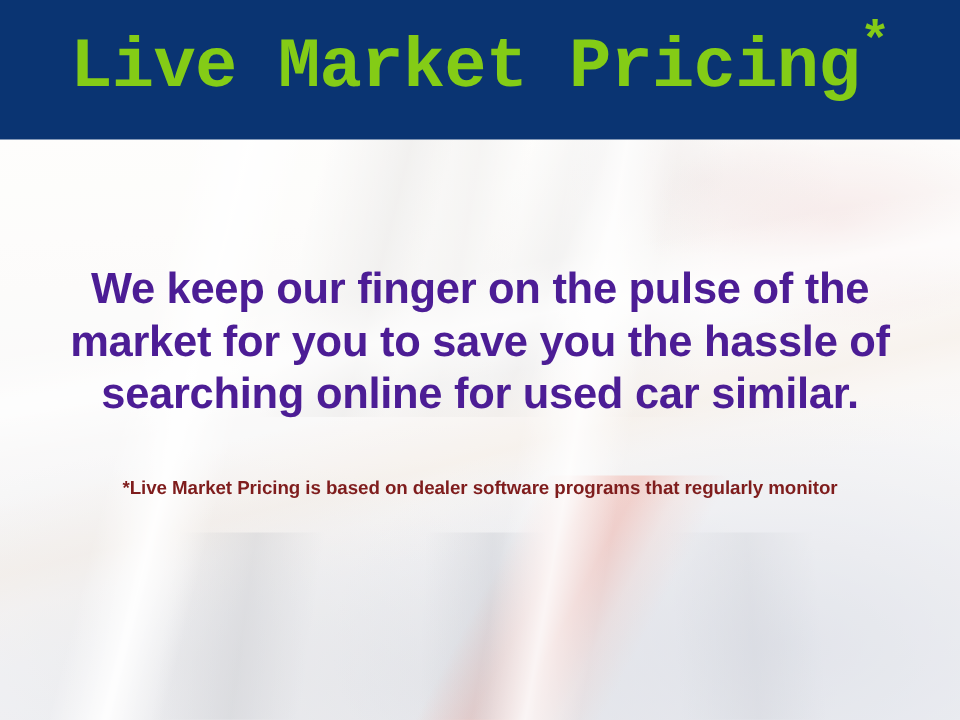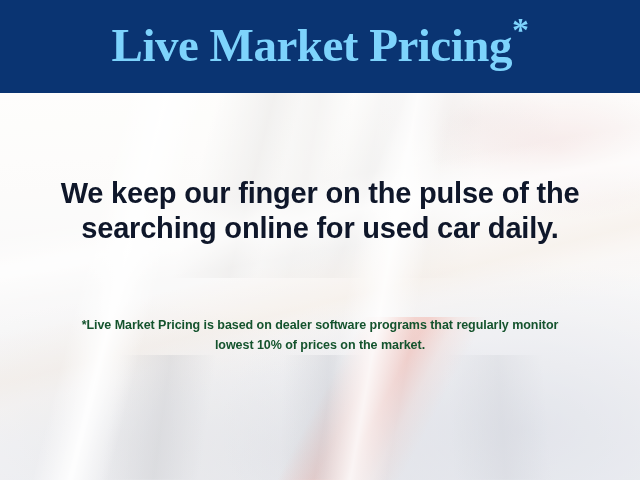--- a/index.html
+++ b/index.html
@@ -126,22 +126,22 @@
     top: 0;
     width: 640px;
     height: 93px;
     background: #0a3472;
     display: flex;
     align-items: center;
     justify-content: center;
     z-index: 5;
   }
   .banner-title {
-    color: #7dd3fc;
-    font-family: Liberation Serif, serif;
+    color: #84cc16;
+    font-family: Liberation Mono, monospace;
     font-weight: bold;
     font-size: 47px;
     line-height: 1;
     letter-spacing: -0.5px;
     white-space: nowrap;
     margin: 0;
     padding: 0 0 2px 0;
   }
   .banner-title .asterisk {
     font-size: 34px;
@@ -159,40 +159,40 @@
     z-index: 6;
   }
 
   .headline {
     position: absolute;
     left: 26px;
     top: 83px;
     width: 588px;
     margin: 0;
     text-align: center;
-    color: #0f172a;
+    color: #4c1d95;
     font-family: "Liberation Sans", sans-serif;
     font-weight: bold;
     font-size: 29px;
     line-height: 35px;
     letter-spacing: -0.2px;
   }
   .headline .hl-line {
     display: block;
     white-space: nowrap;
   }
 
   .disclaimer {
     position: absolute;
     left: 28px;
     top: 222px;
     width: 584px;
     margin: 0;
     text-align: center;
-    color: #14532d;
+    color: #7f1d1d;
     font-family: "Liberation Sans", sans-serif;
     font-weight: bold;
     font-size: 12.5px;
     line-height: 20px;
     letter-spacing: -0.05px;
   }
   .disclaimer .dc-line {
     display: block;
     white-space: nowrap;
   }
@@ -213,22 +213,22 @@
   <div class="bg-layer bg-veil"></div>
 
   <div class="banner">
     <h1 class="banner-title"><span>Live Market Pricing</span><span class="asterisk">*</span></h1>
   </div>
 
   <div class="content">
 
     <p class="headline">
       <span class="hl-line">We keep our finger on the pulse of the</span>
-      <span class="hl-line">searching online for used car daily.</span>
+      <span class="hl-line">market for you to save you the hassle of</span>
+      <span class="hl-line">searching online for used car similar.</span>
     </p>
 
     <p class="disclaimer">
       <span class="dc-line">*Live Market Pricing is based on dealer software programs that regularly monitor</span>
-      <span class="dc-line">lowest 10% of prices on the market.</span>
     </p>
 
   </div>
 </div>
 
 </body></html>

